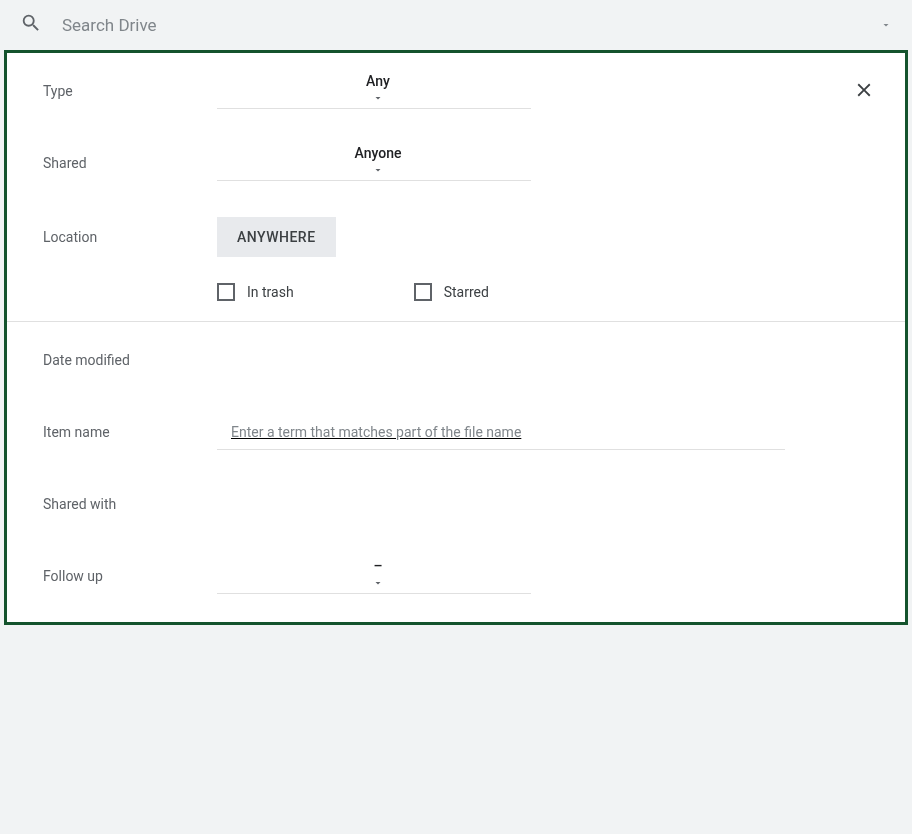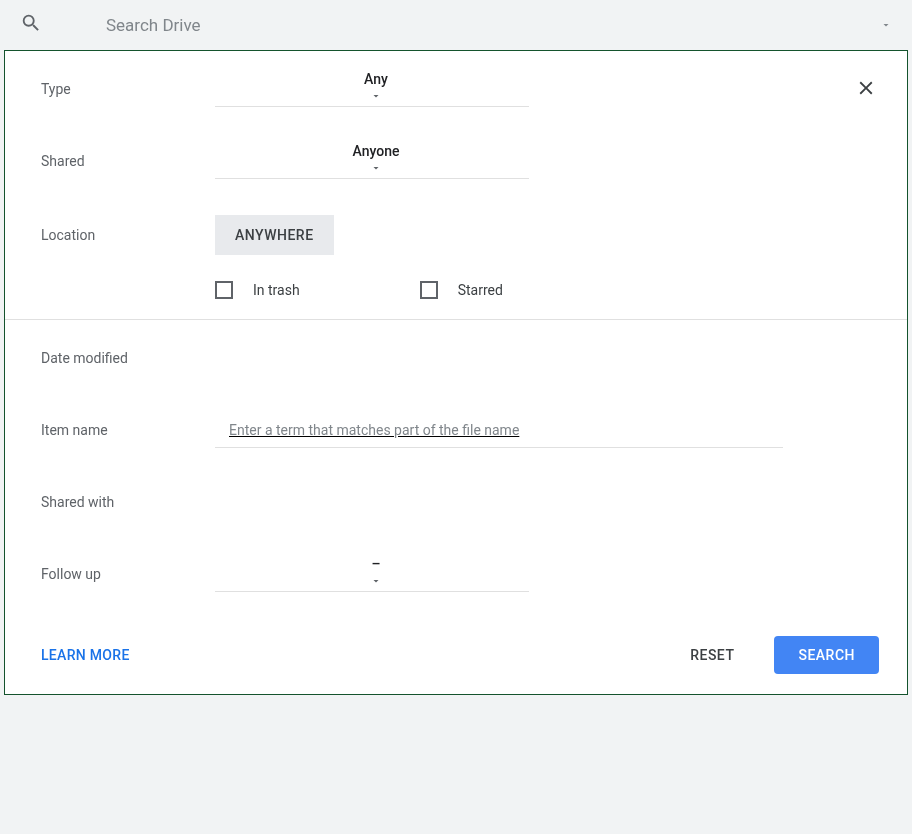--- a/index.html
+++ b/index.html
@@ -14,21 +14,20 @@
       height: 834px;
       overflow: hidden;
     }
     .search-bar {
       width: 100%;
       height: 50px;
       background: #f1f3f4;
       display: flex;
       align-items: center;
       padding: 0 20px;
-      gap: 44px;
     }
     .search-icon {
       color: #5f6368;
       margin-right: 20px;
     }
     .search-input {
       flex: 1;
       border: none;
       background: transparent;
       font-size: 17px;
@@ -37,21 +36,21 @@
     }
     .search-input::placeholder {
       color: #80868b;
     }
     .dropdown-caret {
       color: #80868b;
       cursor: pointer;
     }
     .panel {
       background: #fff;
-      border: 1px solid #14532d;
+      border: 3px solid #14532d;
       margin: 0 4px 0 4px;
       position: relative;
     }
     .panel-section {
       padding: 20px 36px;
     }
     .section-divider {
       border-top: 1px solid #e0e0e0;
     }
     .form-row {
@@ -104,21 +103,21 @@
     .checkbox-row {
       display: flex;
       align-items: center;
       padding-left: 174px;
       gap: 120px;
       margin-top: -10px;
     }
     .checkbox-group {
       display: flex;
       align-items: center;
-      gap: 20px;
+      gap: 12px;
     }
     .checkbox {
       width: 18px;
       height: 18px;
       border: 2px solid #5f6368;
       cursor: pointer;
     }
     .checkbox-label {
       font-size: 14px;
       color: #3c4043;
@@ -268,19 +267,13 @@
         <span class="select-value">–</span>
         <span class="select-caret">
           <svg width="12" height="12" viewBox="0 0 24 24" fill="currentColor">
               <path d="M7 10l5 5 5-5z"></path>
             </svg>
         </span>
       </div>
     </div>
   </div>
 
-  <div class="footer">
-    <span class="learn-more">LEARN MORE</span>
-    <span class="footer-spacer"></span>
-    <button class="reset-button">RESET</button>
-    <button class="search-button">SEARCH</button>
-  </div>
 </div>
 
 </body></html>

